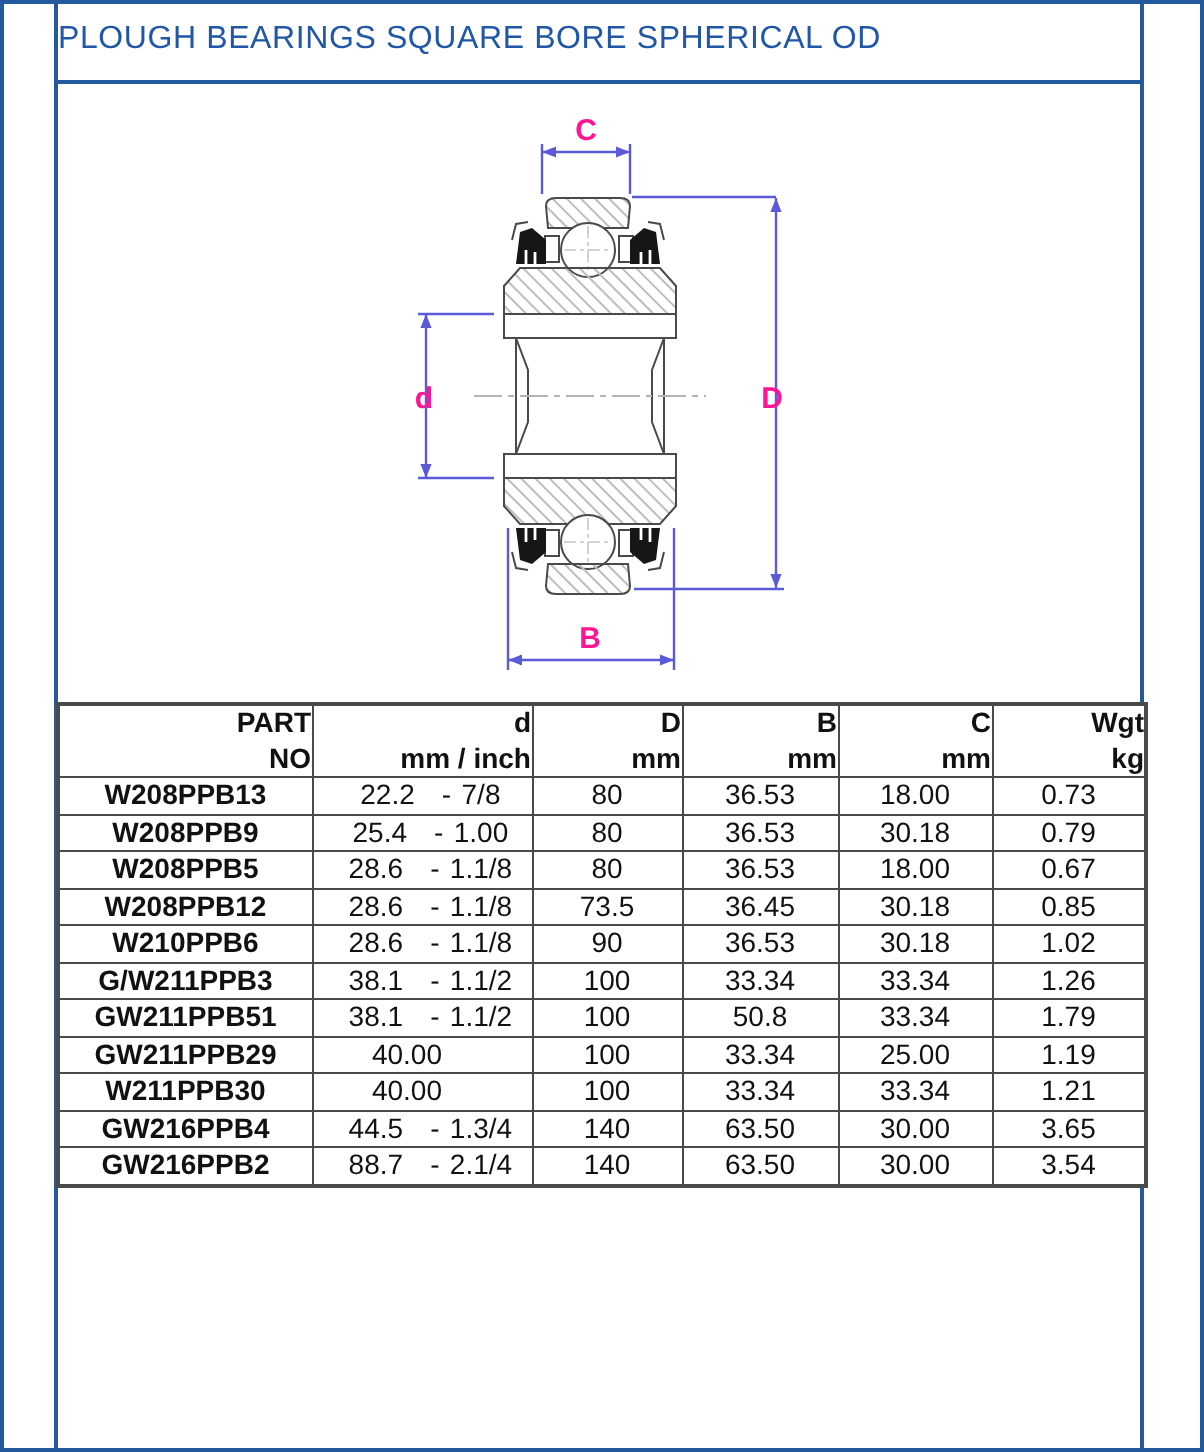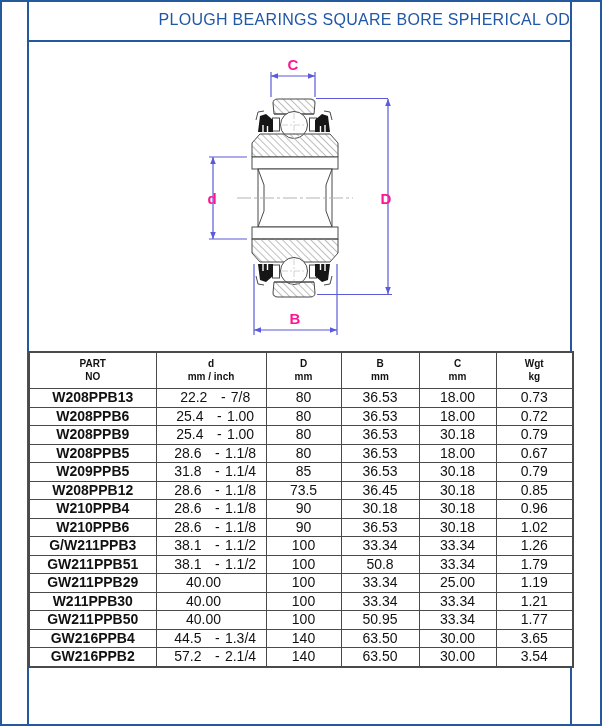--- a/index.html
+++ b/index.html
@@ -7,35 +7,35 @@
     position:relative;width:602px;height:726px;background:#ffffff;
     font-family:"Liberation Sans", sans-serif;overflow:hidden;
   }
   
   .frame{position:absolute;inset:0;border:2px solid #24599E;pointer-events:none;z-index:5;}
   .vrule{position:absolute;top:0;bottom:0;width:2px;background:#24599E;z-index:1;}
   .vrule.left{left:27px;}
   .vrule.right{left:570px;}
   .hrule{position:absolute;left:27px;width:545px;top:40px;height:2px;background:#24599E;z-index:1;}
   .title{
-    position:absolute;left:29px;top:11px;width:541px;text-align:right;
+    position:absolute;left:29px;top:11px;width:541px;text-align:left;
     font-size:16px;color:#2057A7;letter-spacing:.3px;z-index:2;white-space:nowrap;
   }
   
   .diagram{position:absolute;left:185px;top:54px;z-index:2;}
   
   table.parts{
     position:absolute;left:28px;top:351px;z-index:3;
     border-collapse:collapse;table-layout:fixed;background:#fff;
     border:2px solid #4a4a4a;
   }
   table.parts th, table.parts td{
     border:1px solid #4a4a4a;padding:0;overflow:hidden;white-space:nowrap;color:#111;
   }
-  table.parts th{height:35px;font-size:10px;font-weight:bold;text-align:center;line-height:1.22;}
+  table.parts th{height:35px;font-size:14px;font-weight:bold;text-align:right;line-height:1.22;}
   table.parts td{height:17.5px;font-size:14px;line-height:17.5px;text-align:center;}
   td.part{font-weight:bold;text-align:left;padding-left:5px;font-size:13.5px;margin-left:48px;}
   td.dcol{text-align:left;padding-left:8px;}
   .dmm{display:inline-block;width:44px;}
   .ddash{display:inline-block;width:15px;text-align:center;}
 </style>
 </head>
 <body>
 
 <div class="page">
@@ -179,68 +179,44 @@
     <tbody>
         <tr>
           <td class="part">W208PPB13</td>
           <td class="dcol"><span class="dmm">22.2</span><span class="ddash">-</span><span class="dinch">7/8</span></td>
           <td>80</td>
           <td>36.53</td>
           <td>18.00</td>
           <td>0.73</td>
         </tr>
         <tr>
-          <td class="part">W208PPB6</td>
-          <td class="dcol"><span class="dmm">25.4</span><span class="ddash">-</span><span class="dinch">1.00</span></td>
-          <td>80</td>
-          <td>36.53</td>
-          <td>18.00</td>
-          <td>0.72</td>
-        </tr>
-        <tr>
           <td class="part">W208PPB9</td>
           <td class="dcol"><span class="dmm">25.4</span><span class="ddash">-</span><span class="dinch">1.00</span></td>
           <td>80</td>
           <td>36.53</td>
           <td>30.18</td>
           <td>0.79</td>
         </tr>
         <tr>
           <td class="part">W208PPB5</td>
           <td class="dcol"><span class="dmm">28.6</span><span class="ddash">-</span><span class="dinch">1.1/8</span></td>
           <td>80</td>
           <td>36.53</td>
           <td>18.00</td>
           <td>0.67</td>
-        </tr>
-        <tr>
-          <td class="part">W209PPB5</td>
-          <td class="dcol"><span class="dmm">31.8</span><span class="ddash">-</span><span class="dinch">1.1/4</span></td>
-          <td>85</td>
-          <td>36.53</td>
-          <td>30.18</td>
-          <td>0.79</td>
         </tr>
         <tr>
           <td class="part">W208PPB12</td>
           <td class="dcol"><span class="dmm">28.6</span><span class="ddash">-</span><span class="dinch">1.1/8</span></td>
           <td>73.5</td>
           <td>36.45</td>
           <td>30.18</td>
           <td>0.85</td>
         </tr>
         <tr>
-          <td class="part">W210PPB4</td>
-          <td class="dcol"><span class="dmm">28.6</span><span class="ddash">-</span><span class="dinch">1.1/8</span></td>
-          <td>90</td>
-          <td>30.18</td>
-          <td>30.18</td>
-          <td>0.96</td>
-        </tr>
-        <tr>
           <td class="part">W210PPB6</td>
           <td class="dcol"><span class="dmm">28.6</span><span class="ddash">-</span><span class="dinch">1.1/8</span></td>
           <td>90</td>
           <td>36.53</td>
           <td>30.18</td>
           <td>1.02</td>
         </tr>
         <tr>
           <td class="part">G/W211PPB3</td>
           <td class="dcol"><span class="dmm">38.1</span><span class="ddash">-</span><span class="dinch">1.1/2</span></td>
@@ -265,40 +241,32 @@
           <td>25.00</td>
           <td>1.19</td>
         </tr>
         <tr>
           <td class="part">W211PPB30</td>
           <td class="dcol"><span class="dmm">40.00</span><span class="ddash"></span><span class="dinch"></span></td>
           <td>100</td>
           <td>33.34</td>
           <td>33.34</td>
           <td>1.21</td>
-        </tr>
-        <tr>
-          <td class="part">GW211PPB50</td>
-          <td class="dcol"><span class="dmm">40.00</span><span class="ddash"></span><span class="dinch"></span></td>
-          <td>100</td>
-          <td>50.95</td>
-          <td>33.34</td>
-          <td>1.77</td>
         </tr>
         <tr>
           <td class="part">GW216PPB4</td>
           <td class="dcol"><span class="dmm">44.5</span><span class="ddash">-</span><span class="dinch">1.3/4</span></td>
           <td>140</td>
           <td>63.50</td>
           <td>30.00</td>
           <td>3.65</td>
         </tr>
         <tr>
           <td class="part">GW216PPB2</td>
-          <td class="dcol"><span class="dmm">57.2</span><span class="ddash">-</span><span class="dinch">2.1/4</span></td>
+          <td class="dcol"><span class="dmm">88.7</span><span class="ddash">-</span><span class="dinch">2.1/4</span></td>
           <td>140</td>
           <td>63.50</td>
           <td>30.00</td>
           <td>3.54</td>
         </tr>
       </tbody>
   </table>
 
   <div class="frame"></div>
 </div>

